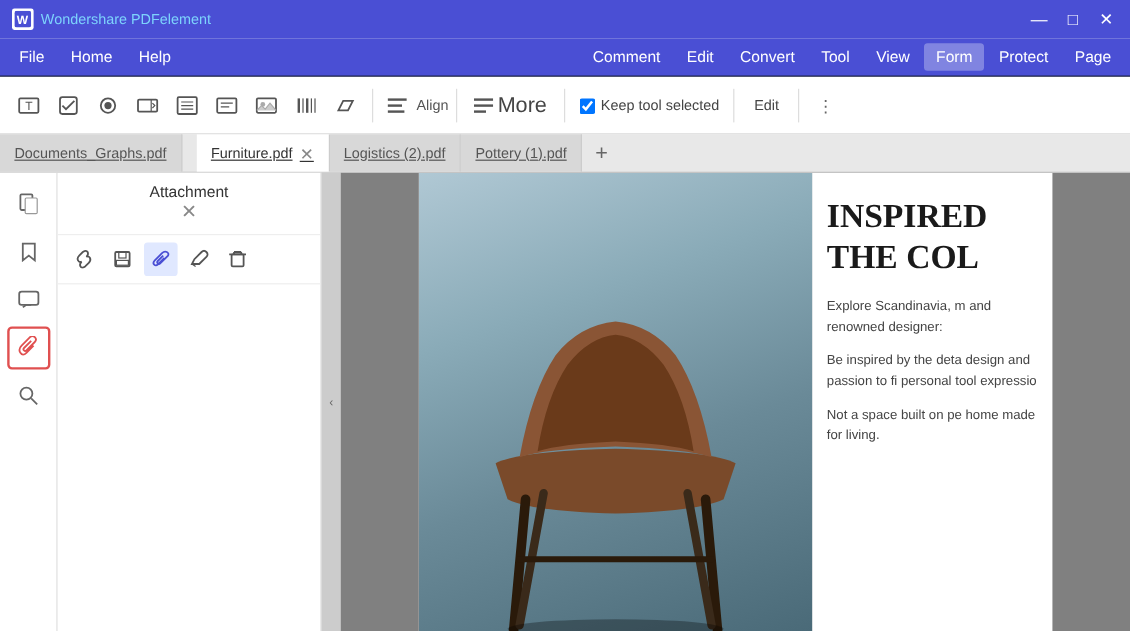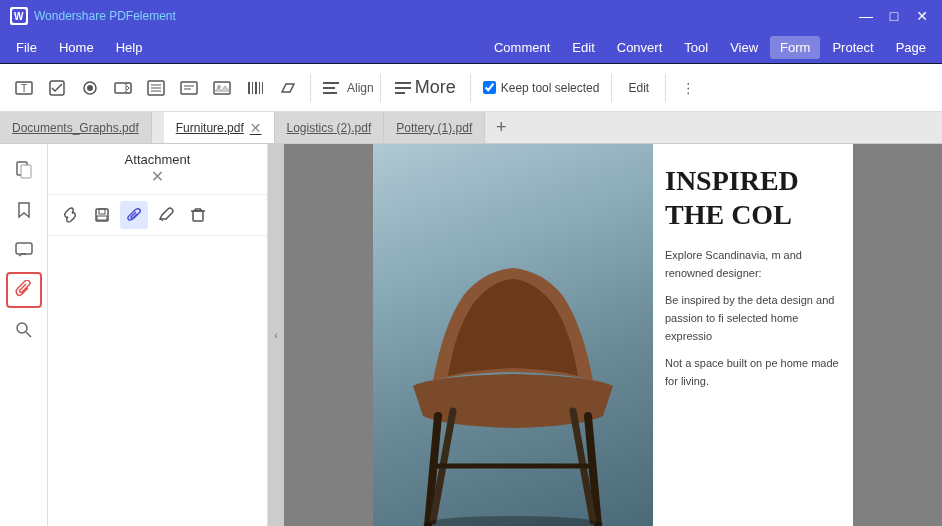--- a/index.html
+++ b/index.html
@@ -67,21 +67,21 @@
 
     .more-btn {
       display: flex; align-items: center; gap: 4px;
       padding: 4px 8px;
       border: none; background: none; cursor: pointer;
       border-radius: 3px;
       color: #444; font-size: 18px;
     }
 
     .keep-tool-label {
-      display: flex; align-items: flex-start; gap: 5px;
+      display: flex; align-items: flex-end; gap: 5px;
       font-size: 12px; color: #444;
       padding: 0 6px;
     }
     .keep-tool-label input[type=checkbox] { cursor: pointer; }
 
     .edit-btn {
       padding: 4px 10px;
       border: none; background: none; cursor: pointer;
       font-size: 12px; color: #444;
       border-radius: 3px;
@@ -209,21 +209,21 @@
     #pdf-area {
       flex: 1;
       overflow: hidden;
       position: relative;
       background: #808080;
       display: flex;
       justify-content: center;
     }
     .pdf-page {
       background: #e5e5e5;
-      width: 480px;
+      width: 528px;
       height: 100%;
       position: relative;
       overflow: hidden;
       display: flex;
     }
     .pdf-left-half {
       width: 480px;
       height: 100%;
       position: relative;
       overflow: hidden;
@@ -513,18 +513,18 @@
           </svg>
         </div>
       </div>
 
       <div class="pdf-right-half">
         <div class="pdf-heading">
           <div>INSPIRED</div>
           <div>THE COL</div>
         </div>
         <p class="pdf-body-text">Explore Scandinavia, m and renowned designer:</p>
-        <p class="pdf-body-text">Be inspired by the deta design and passion to fi selected home expressio</p>
+        <p class="pdf-body-text">Be inspired by the deta design and passion to fi personal tool expressio</p>
         <p class="pdf-body-text">Not a space built on pe home made for living.</p>
       </div>
     </div>
   </div>
 </div>
 
 </body></html>

